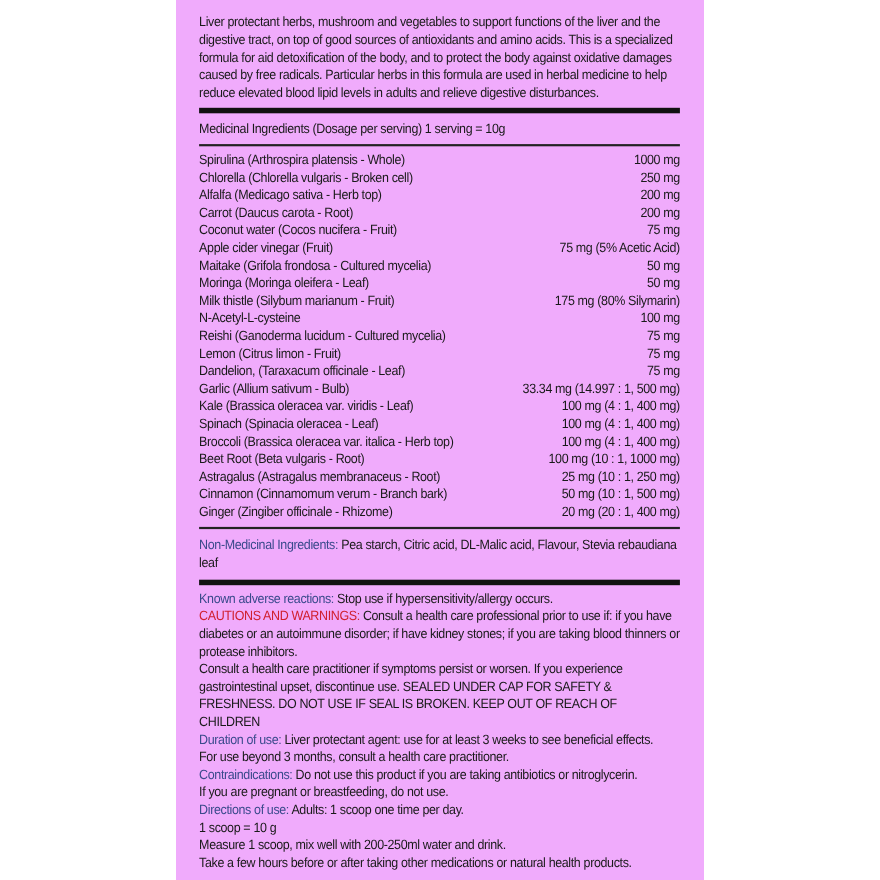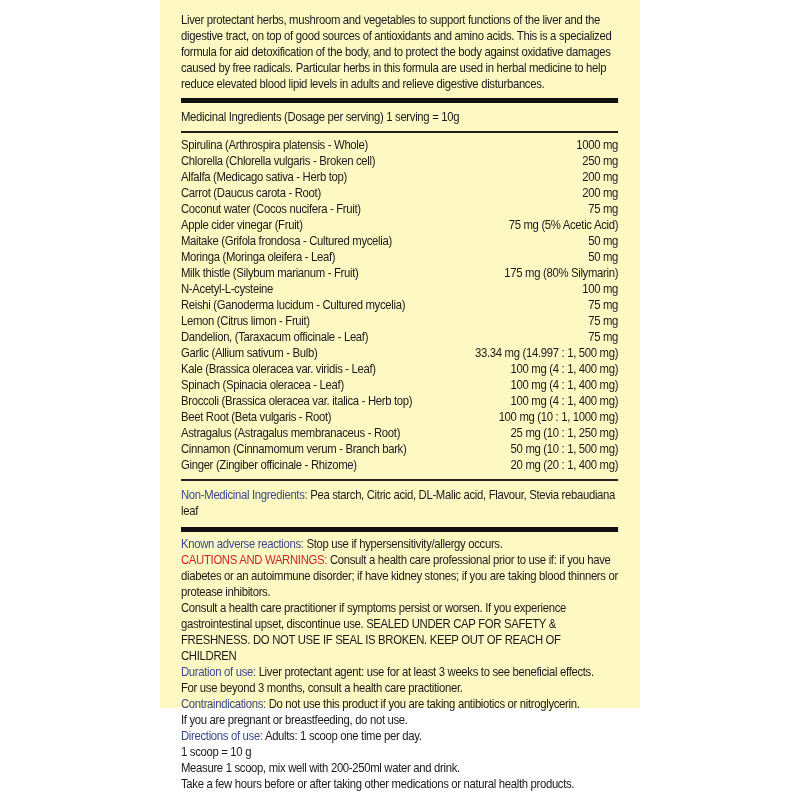--- a/index.html
+++ b/index.html
@@ -1,22 +1,22 @@
 <!DOCTYPE html>
 <html><head>
 <meta charset="utf-8">
 <style>
   html, body { margin: 0; padding: 0; }
   body {
     width: 800px; height: 800px; background: #ffffff; position: relative; overflow: hidden;
     font-family: "Liberation Sans", sans-serif;
   }
   .panel {
-    position: absolute; left: 160px; top: 0; width: 480px; height: 708px;
-    background: #fef9c3;
+    position: absolute; left: 160px; top: 0; width: 480px; height: 800px;
+    background: #f0abfc;
   }
   .content {
     position: absolute; left: 21px; top: 12px; width: 437px;
     color: #1a1a1a; font-size: 12.2px; line-height: 16px;
     letter-spacing: -0.35px; transform: scaleX(0.93); transform-origin: left top;
     width: 470px;
   }
   .intro p { margin: 0; }
   .rule-thick { height: 5px; background: #111; margin: 0; }
   .rule-thin { height: 2px; background: #222; margin: 0; }

